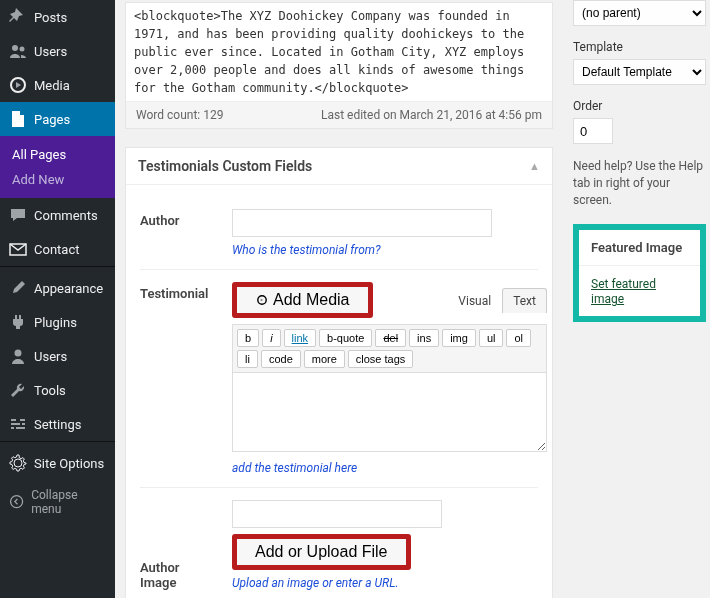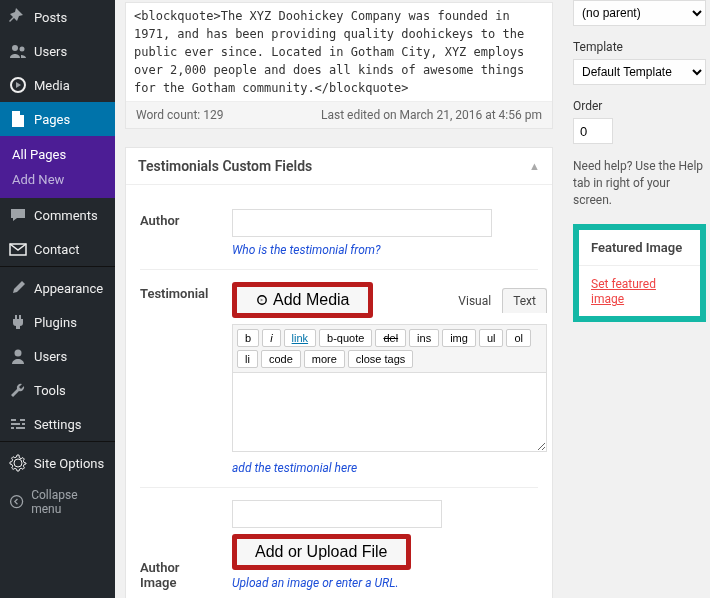--- a/index.html
+++ b/index.html
@@ -57,21 +57,21 @@
 
 .rpanel { width: 147px; flex-shrink: 0; padding: 0 4px 0 10px; }
 .rp-group { margin-bottom: 14px; }
 .rp-label { font-size: 12px; color: #333; margin-bottom: 5px; display: block; }
 .rp-select { width: 100%; height: 26px; border: 1px solid #ddd; background: #fefefe; font-size: 12px; padding: 2px 4px; }
 .rp-input { width: 40px; height: 26px; border: 1px solid #ddd; padding: 2px 6px; font-size: 13px; }
 .rp-help { font-size: 12px; color: #555; line-height: 1.4; }
 .rp-box { background: #fff; border: 6px solid #14b8a6; margin-top: 16px; }
 .rp-box-head { padding: 10px 12px; font-weight: 600; font-size: 13px; border-bottom: 1px solid #eee; }
 .rp-box-body { padding: 10px 12px; }
-.rp-link { color: #ef4444; text-decoration: underline; font-size: 12px; cursor: pointer; }
+.rp-link { color: #14532d; text-decoration: underline; font-size: 12px; cursor: pointer; }
 </style>
 </head>
 <body>
 
 <div class="layout">
 
   <div class="sidebar">
     <div class="sb-item">
       <span class="ico">
           <svg viewBox="0 0 20 20">

